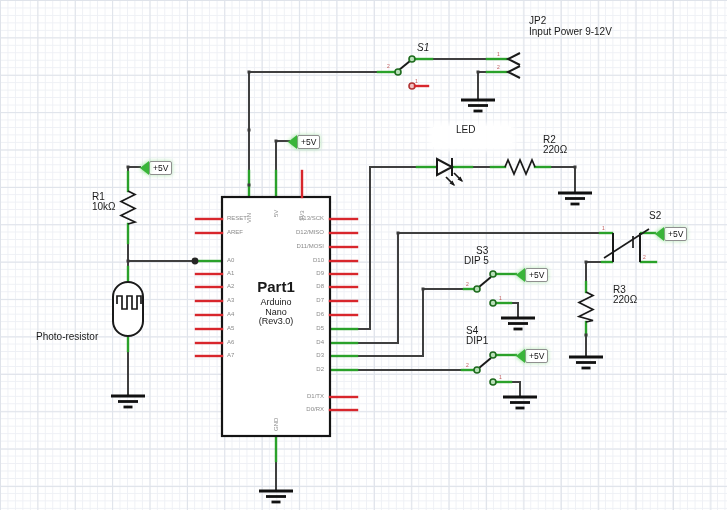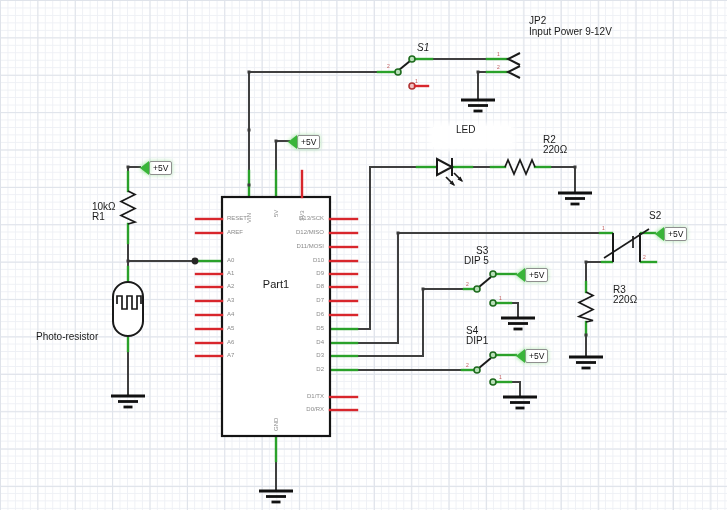--- a/index.html
+++ b/index.html
@@ -280,25 +280,30 @@
   <div class="lbl" style="left:408px;top:124px;margin-left:48px;">LED</div>
   <div class="lbl" style="left:543px;top:134px;">R2</div>
   <div class="lbl" style="left:543px;top:144px;">220Ω</div>
   <div class="lbl" style="left:649px;top:210px;">S2</div>
   <div class="lbl" style="left:476px;top:245px;">S3</div>
   <div class="lbl" style="left:464px;top:255px;">DIP 5</div>
   <div class="lbl" style="left:466px;top:325px;">S4</div>
   <div class="lbl" style="left:466px;top:335px;">DIP1</div>
   <div class="lbl" style="left:613px;top:284px;">R3</div>
   <div class="lbl" style="left:613px;top:294px;">220Ω</div>
-  <div class="lbl" style="left:92px;top:191px;margin-top:20px;">R1</div>
+  <div class="lbl" style="left:92px;top:191px;">R1</div>
   <div class="lbl" style="left:92px;top:201px;">10kΩ</div>
   <div class="lbl" style="left:36px;top:331px;">Photo-resistor</div>
 
-  <div class="center-lbl" style="top:278px;font-size:11px;font-weight:normal;">Part1</div>
+  <div class="center-lbl" style="top:278px;font-size:15px;font-weight:bold;">Part1</div>
+  <div class="center-lbl" style="top:298px;font-size:9px;line-height:9.5px;">
+    <div>Arduino</div>
+    <div>Nano</div>
+    <div>(Rev3.0)</div>
+  </div>
 
   <div class="pl" style="left:227px;top:215px;">RESET</div>
   <div class="pl" style="left:227px;top:229px;">AREF</div>
   <div class="pl" style="left:227px;top:257px;">A0</div>
   <div class="pl" style="left:227px;top:270px;">A1</div>
   <div class="pl" style="left:227px;top:283px;">A2</div>
   <div class="pl" style="left:227px;top:297px;">A3</div>
   <div class="pl" style="left:227px;top:311px;">A4</div>
   <div class="pl" style="left:227px;top:325px;">A5</div>
   <div class="pl" style="left:227px;top:339px;">A6</div>

